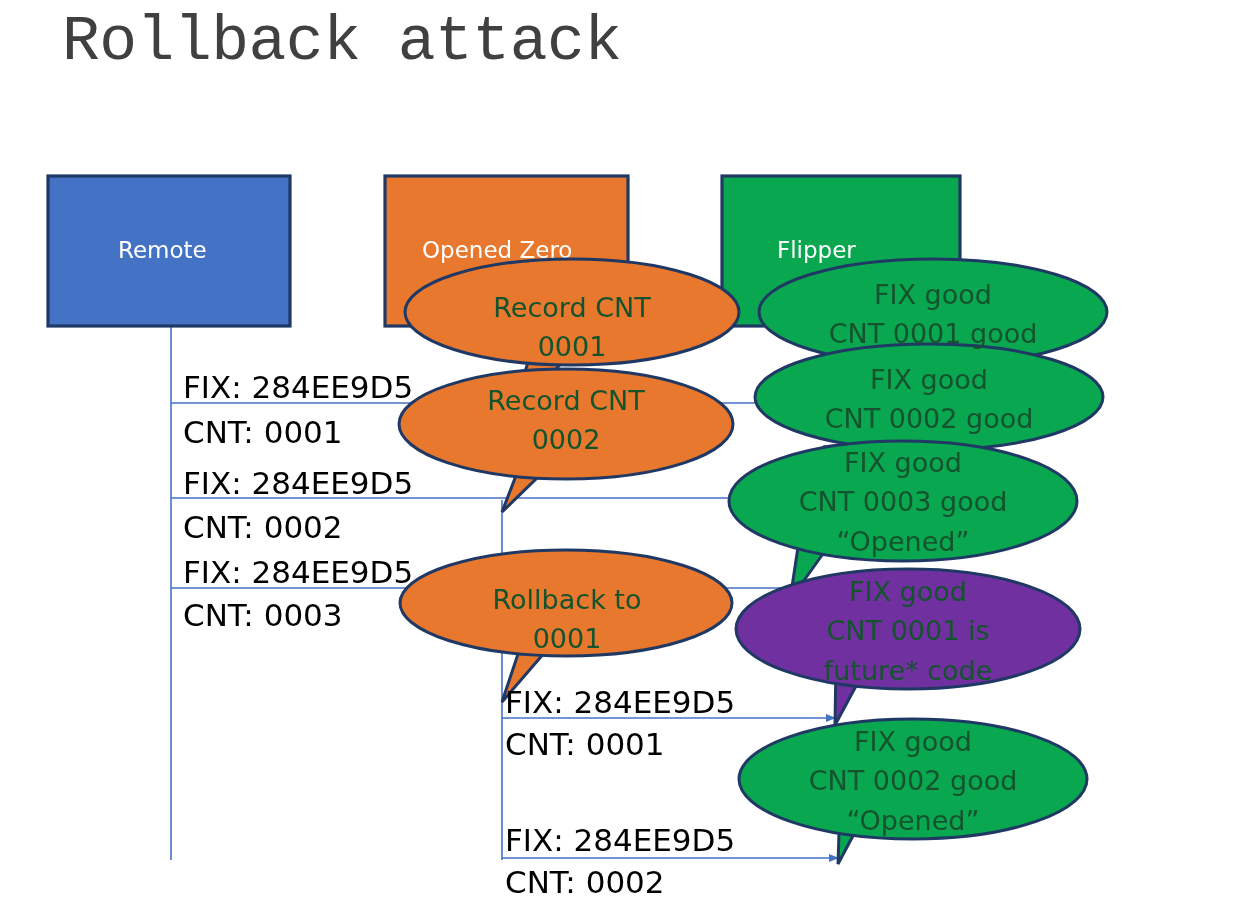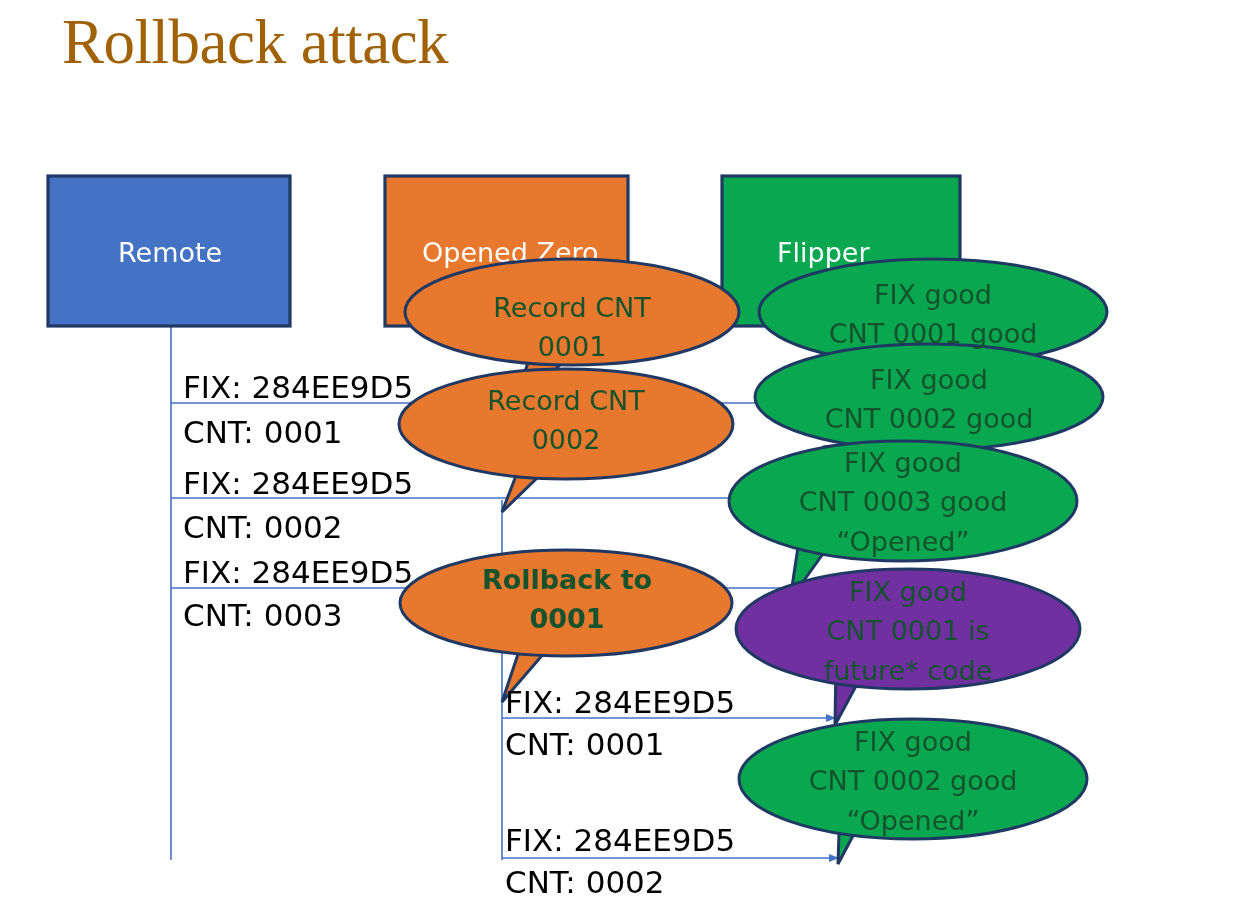--- a/index.html
+++ b/index.html
@@ -14,39 +14,39 @@
     background: #ffffff;
     overflow: hidden;
     font-family: "DejaVu Sans", "Liberation Sans", sans-serif;
   }
   #title {
     position: absolute;
     left: 62px;
     top: 8px;
     font-size: 63px;
     font-weight: 300;
-    color: #a16207;
+    color: #404040;
     letter-spacing: -0.5px;
     line-height: 1.1;
-    font-family: Liberation Serif, serif;
+    font-family: Liberation Mono, monospace;
     white-space: nowrap;
   }
   
   svg.layer {
     position: absolute;
     left: 0;
     top: 0;
     width: 1233px;
     height: 898px;
     overflow: visible;
   }
   .lane-label {
     position: absolute;
     color: #ffffff;
-    font-size: 27px;
+    font-size: 23px;
     line-height: 1;
     white-space: nowrap;
     font-family: "DejaVu Sans", "Liberation Sans", sans-serif;
   }
   .msg-label {
     position: absolute;
     color: #000000;
     font-size: 31px;
     line-height: 1;
     white-space: nowrap;
@@ -149,21 +149,21 @@
 
   <div class="bubble-text" style="left:399px; top:381px; width:334px;">Record CNT
 0002</div>
   <div class="bubble-text" style="left:755px; top:360px; width:348px;">FIX good
 CNT 0002 good</div>
 
   <div class="bubble-text" style="left:729px; top:443px; width:348px;">FIX good
 CNT 0003 good
 “Opened”</div>
 
-  <div class="bubble-text" style="left:400px; top:560px; width:334px;font-weight:bold;">Rollback to
+  <div class="bubble-text" style="left:400px; top:580px; width:334px;">Rollback to
 0001</div>
 
   <div class="bubble-text" style="left:736px; top:572px; width:344px;">FIX good
 CNT 0001 is
 future* code</div>
 
   <div class="bubble-text" style="left:739px; top:722px; width:348px;">FIX good
 CNT 0002 good
 “Opened”</div>
 

